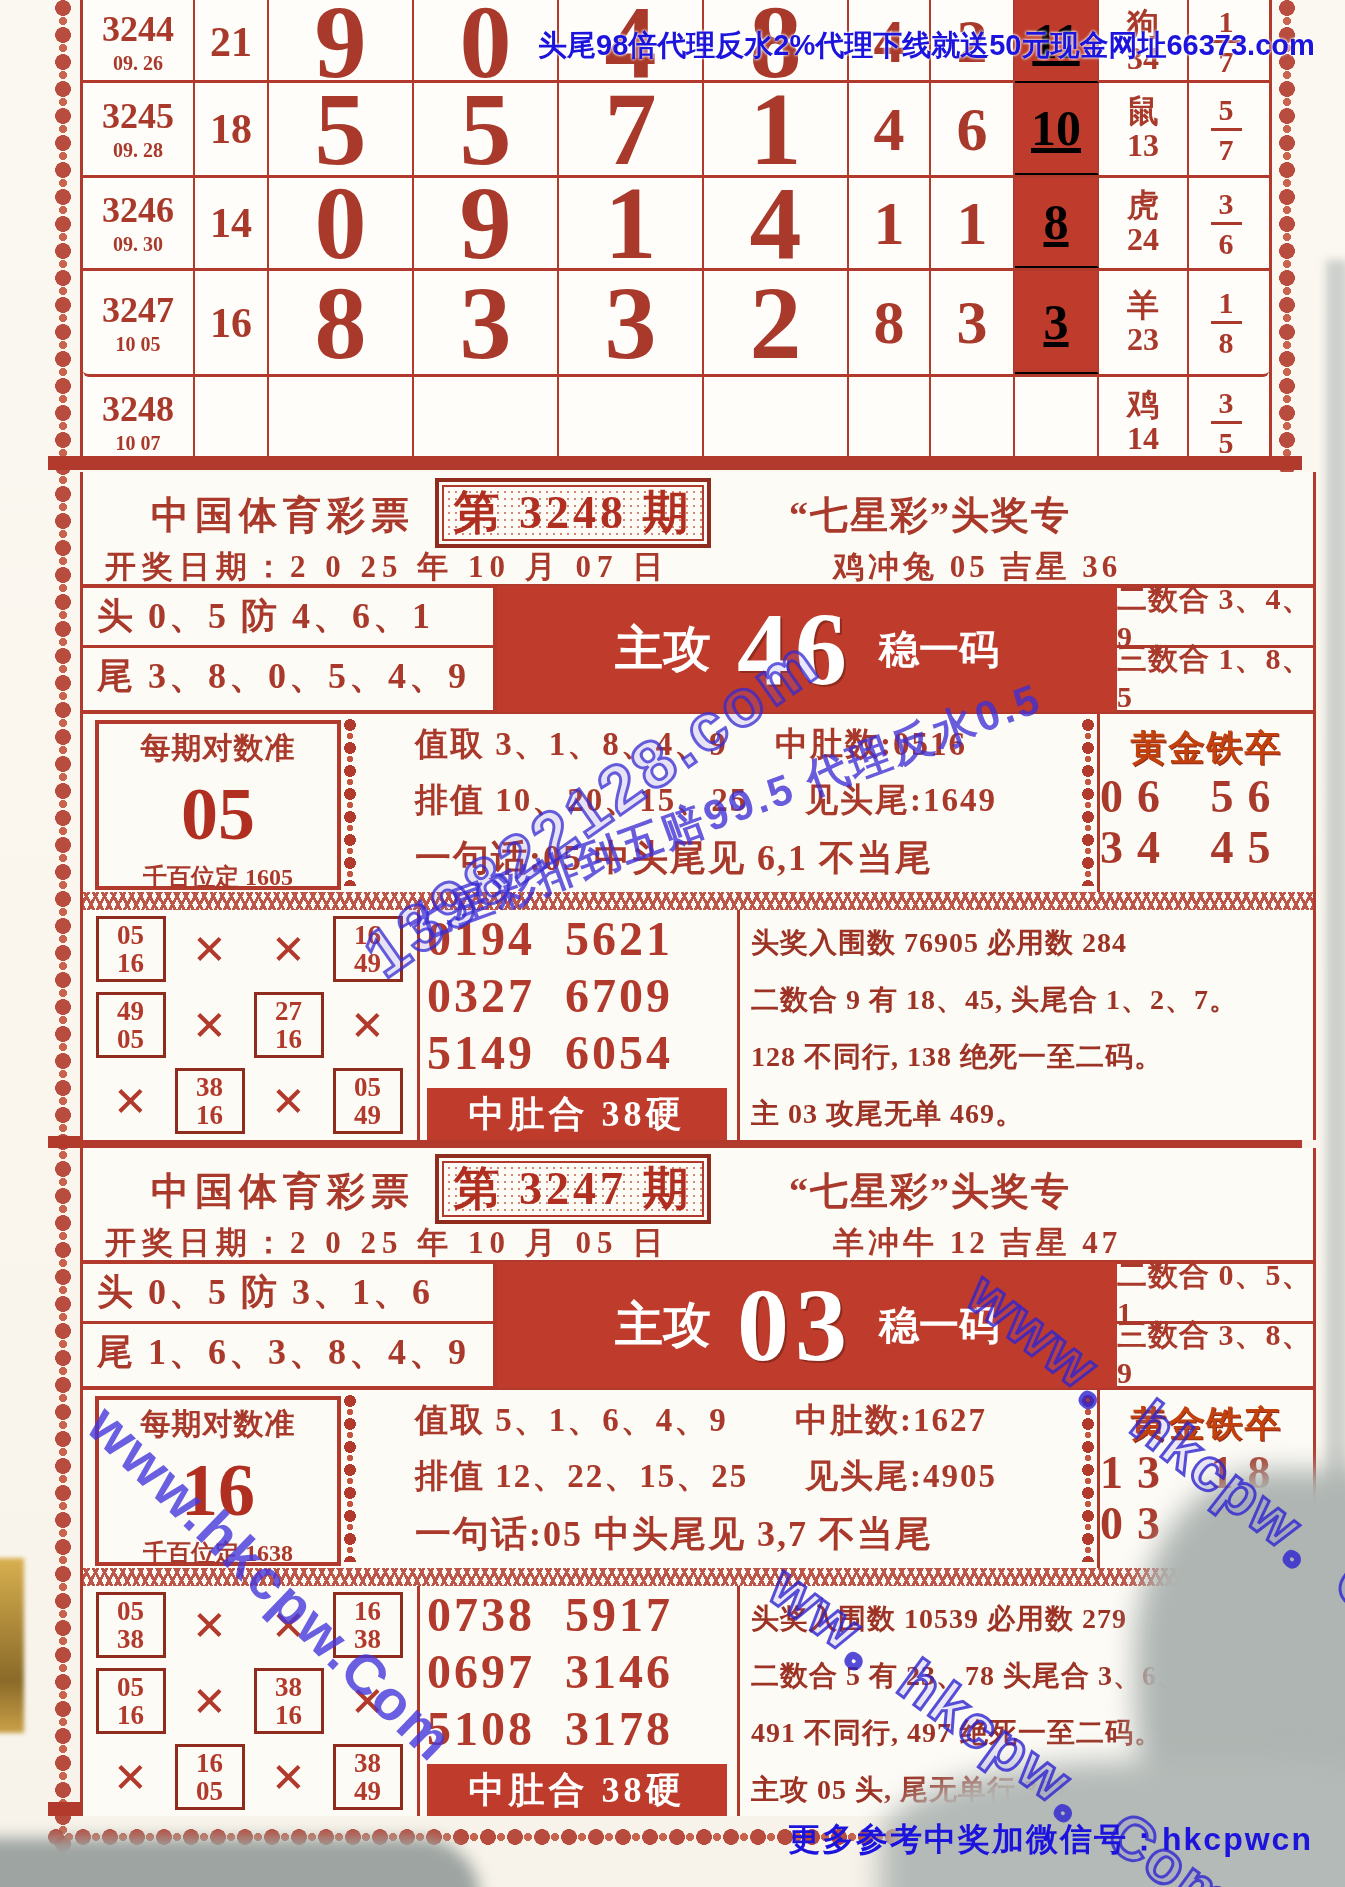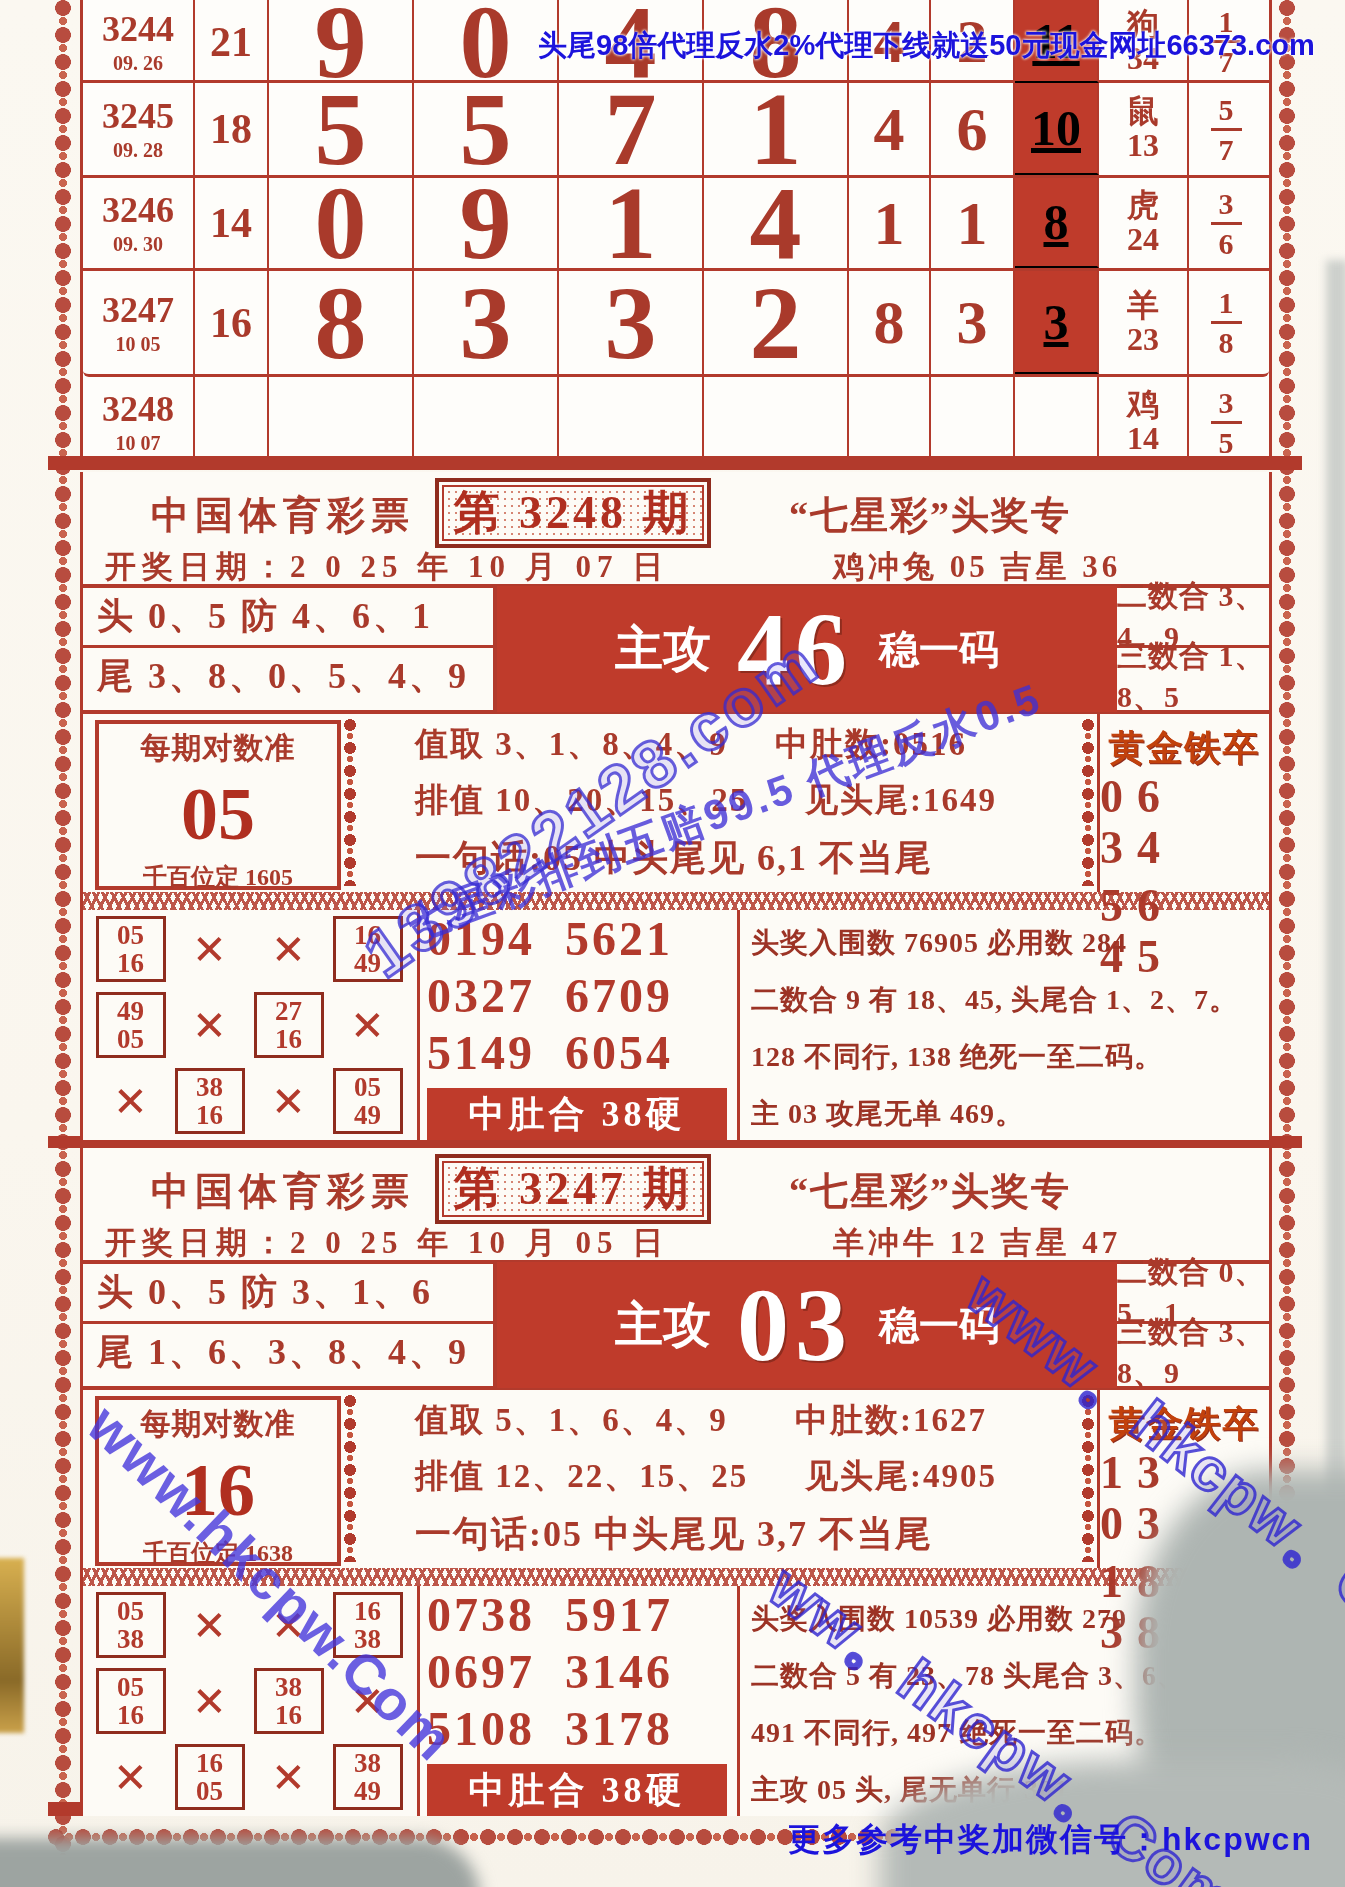--- a/index.html
+++ b/index.html
@@ -34,21 +34,21 @@
   .extra-cell{font-size:62px;font-weight:bold;}
   .band-cell{font-size:50px;font-weight:bold;}
   .band-on{background:#bf3b2b;color:#000000;border-bottom:2px solid #000000;text-decoration:underline;}
   .zodiac-wrap{display:flex;flex-direction:column;align-items:center;line-height:1.05;
                font-size:32px;font-weight:bold;}
   .frac-wrap{display:flex;flex-direction:column;align-items:center;font-size:30px;font-weight:bold;line-height:1.1;}
   .frac-top{border-bottom:3px solid #a93a2b;padding:0 8px 2px;}
   .frac-bot{padding-top:2px;}
   
   .panel{position:absolute;left:80px;width:1186px;height:668px;
-         border-left:3px solid #b23a2c;border-right:3px solid #b23a2c;background:#fdfbf6;}
+         border-left:3px solid #b23a2c;border-right:3px solid #b23a2c;background:#fdfbf6;padding-left:44px;}
   .p-header{position:absolute;left:0;top:6px;width:100%;height:66px;}
   .brand{position:absolute;left:68px;top:12px;font-size:38px;font-weight:bold;letter-spacing:6px;}
   .issue-box{position:absolute;left:352px;top:0;width:268px;height:62px;
      border:4px solid #8f2c1e;box-shadow:inset 0 0 0 3px #fdfbf6,inset 0 0 0 5px #b23a2c;
      display:flex;align-items:center;justify-content:center;font-size:46px;font-weight:bold;color:#b02f20;
      background-image:radial-gradient(circle 1.5px at 3px 3px,#d58573 97%,transparent);background-size:7px 7px;letter-spacing:4px;}
   .subtitle{position:absolute;left:706px;top:12px;font-size:38px;font-weight:bold;letter-spacing:2px;}
   .date-row{position:absolute;left:0;top:72px;width:100%;height:40px;border-bottom:4px solid #b23a2c;}
   .date-line{position:absolute;left:22px;top:2px;font-size:31px;font-weight:bold;letter-spacing:6px;}
   .luck-line{position:absolute;left:750px;top:2px;font-size:31px;font-weight:bold;letter-spacing:4px;}
@@ -75,21 +75,21 @@
   .mid-orn{position:absolute;top:4px;width:22px;height:168px;
      background-image:radial-gradient(circle 6px at 50% 7px,#b13a2c 97%,transparent),
                       radial-gradient(circle 3px at 50% 18px,#c4543d 97%,transparent);
      background-size:100% 23px;}
   .mid-center{position:absolute;left:292px;top:0;width:700px;height:100%;}
   .mid-line{position:absolute;font-size:33px;font-weight:bold;letter-spacing:2px;white-space:nowrap;}
   .sentence{position:absolute;left:40px;top:120px;font-size:36px;font-weight:bold;letter-spacing:2px;white-space:nowrap;}
   .gold-box{position:absolute;left:1014px;top:0;right:0;height:100%;border-left:3px solid #b23a2c;}
   .gold-title{position:absolute;left:0;top:10px;width:100%;text-align:center;font-size:36px;font-weight:bold;
               color:#c2410c;text-shadow:1px 1px 0 #8f2c1e;letter-spacing:2px;}
-  .gold-pairs{position:absolute;left:0;top:58px;width:100%;display:flex;flex-direction:column;gap:8px;align-items:center;}
+  .gold-pairs{position:absolute;left:0;top:58px;width:100%;display:flex;flex-direction:row;gap:8px;align-items:center;}
   .gold-pair{font-size:46px;font-weight:bold;letter-spacing:14px;line-height:1.1;}
   .zigzag{position:absolute;left:0;width:100%;height:18px;top:420px;
      background:repeating-linear-gradient(62deg,#b23a2c 0 3px,transparent 3px 8px),
                 repeating-linear-gradient(-62deg,#b23a2c 0 3px,transparent 3px 8px);
      opacity:.85;}
   .bottom-row{position:absolute;left:0;top:438px;width:100%;height:230px;}
   .grid-area{position:absolute;left:8px;top:4px;width:318px;height:222px;display:flex;flex-direction:column;justify-content:space-between;}
   .g-row{display:flex;height:70px;}
   .g-row > *{width:79px;display:flex;align-items:center;justify-content:center;}
   .g-box{flex-direction:column;}

